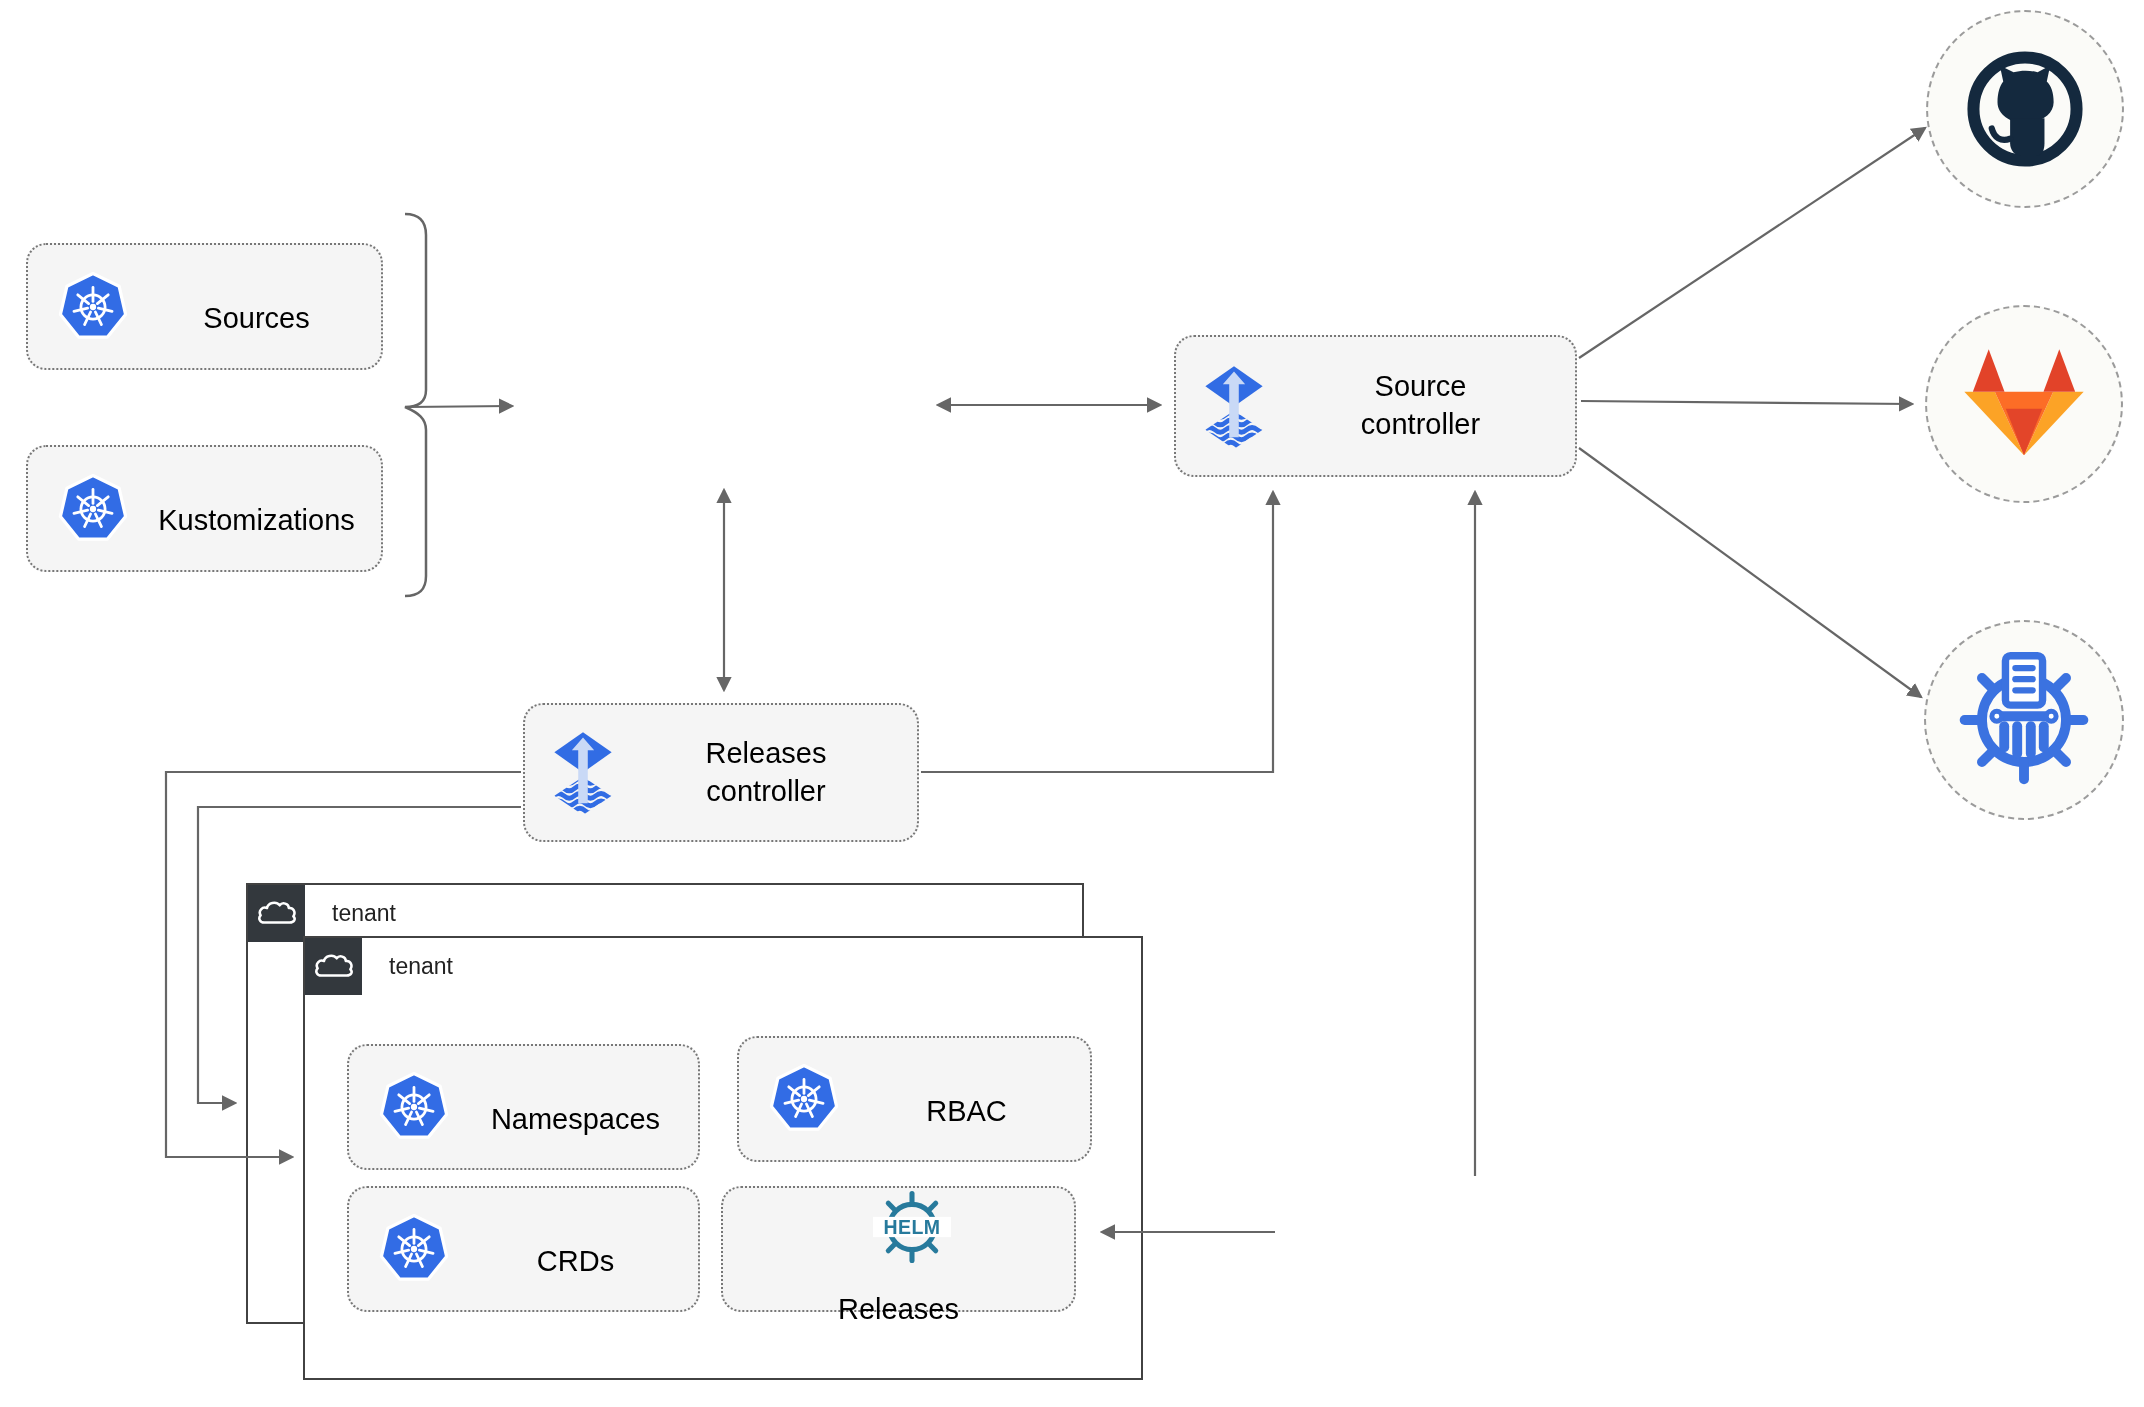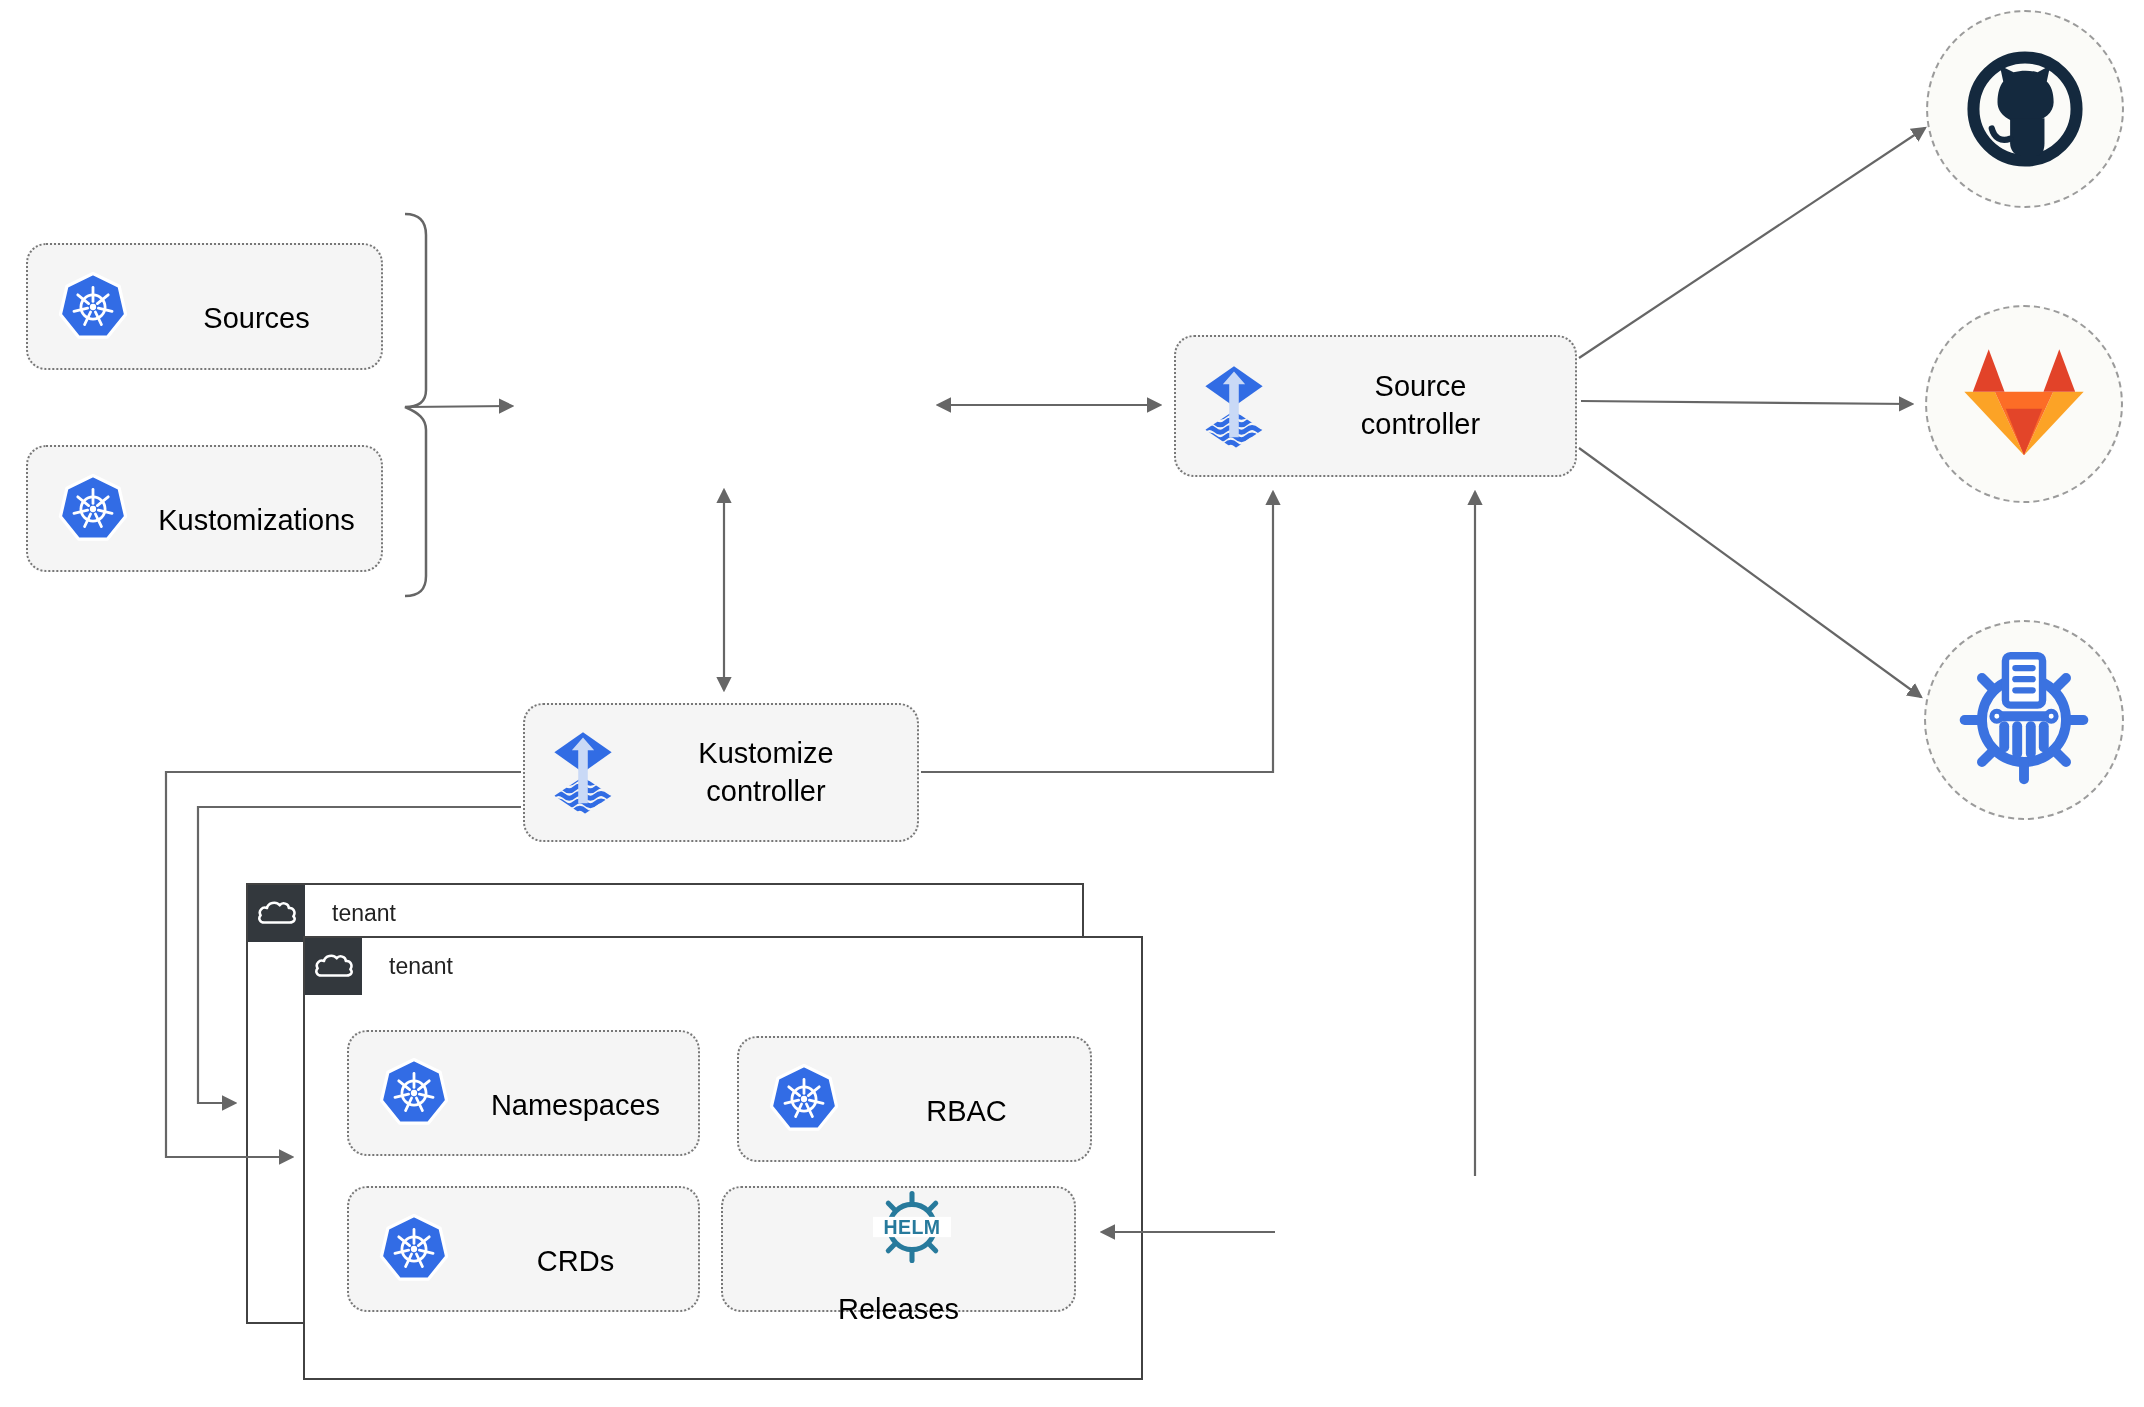--- a/index.html
+++ b/index.html
@@ -90,21 +90,21 @@
   <div class="tenant tenant-front" style="left:303px;top:936px;width:840px;height:444px;">
     <div class="tenant-badge">
       <span class="icon">
           <svg viewBox="0 0 44 34" aria-hidden="true">
     <path class="cloud-stroke" d="M8 27 C 3 27 1 22 4 19 C 1 14 6 9 11 11 C 12 5 21 3 25 8 C 28 4 35 6 35 11 C 40 10 43 16 40 20 C 43 23 41 27 36 27 Z"></path>
   </svg>
         </span>
     </div>
     <span class="tenant-label">tenant</span>
 
-    <div class="node node-sm" style="left:42px;top:92px;width:353px;height:126px;">
+    <div class="node node-sm" style="left:42px;top:106px;width:353px;height:126px;">
       <span class="icon">
           <svg viewBox="-42 -42 84 84" aria-hidden="true">
     <polygon class="k8s-body" points="0,-36 28.1,-22.4 35.1,8 15.6,32.4 -15.6,32.4 -35.1,8 -28.1,-22.4"></polygon>
     <circle class="k8s-line" cx="0" cy="0" r="13"></circle>
     <circle class="k8s-dot" cx="0" cy="0" r="3.4"></circle>
     <line class="k8s-line" x1="0" y1="-6" x2="0" y2="-21"></line>
     <line class="k8s-line" x1="4.7" y1="-3.7" x2="16.4" y2="-13.1"></line>
     <line class="k8s-line" x1="5.8" y1="1.3" x2="20.5" y2="4.7"></line>
     <line class="k8s-line" x1="2.6" y1="5.4" x2="9.1" y2="18.9"></line>
     <line class="k8s-line" x1="-2.6" y1="5.4" x2="-9.1" y2="18.9"></line>
@@ -238,21 +238,21 @@
     <g clip-path="url(#flux-lower-clip)">
       <path class="flux-wave" d="M-28,9  q5,-4.5 10,0 t10,0 t10,0 t10,0 t10,0 t10,0"></path>
       <path class="flux-wave" d="M-28,16 q5,-4.5 10,0 t10,0 t10,0 t10,0 t10,0 t10,0"></path>
       <path class="flux-wave" d="M-28,23 q5,-4.5 10,0 t10,0 t10,0 t10,0 t10,0 t10,0"></path>
       <path class="flux-wave" d="M-28,30 q5,-4.5 10,0 t10,0 t10,0 t10,0 t10,0 t10,0"></path>
       <path class="flux-wave" d="M-28,37 q5,-4.5 10,0 t10,0 t10,0 t10,0 t10,0 t10,0"></path>
     </g>
     <path class="flux-light" d="M0,-32 L10.5,-20 L4.5,-20 L4.5,30 L-4.5,30 L-4.5,-20 L-10.5,-20 Z"></path>
   </svg>
       </span>
-    <span class="node-label">Kustomize controller</span>
+    <span class="node-label">Releases controller</span>
   </div>
 
 
   <div class="endpoint ep-github" style="left:1926px;top:10px;width:198px;height:198px;">
     <span class="icon">
         <svg viewBox="-55 -55 110 110" aria-hidden="true">
     <circle class="gh-ring" cx="0" cy="0" r="45"></circle>
     <path class="gh-dark" d="M-24,-6 C-24,-14 -22,-20 -19,-24 L-22,-38 L-10,-32 C-4,-34 5,-34 11,-32 L22,-38 L19,-24 C23,-20 25,-14 25,-6 C25,5 13,12 0,12 C-13,12 -24,5 -24,-6 Z"></path>
     <path class="gh-dark" d="M-13,8 L-13,30 C-13,36 -9,41 -3,41 L10,41 C15,41 17,36 17,30 L17,8 Z"></path>
     <path class="gh-tail" d="M-13,26 C-21,29 -27,25 -29,17"></path>

